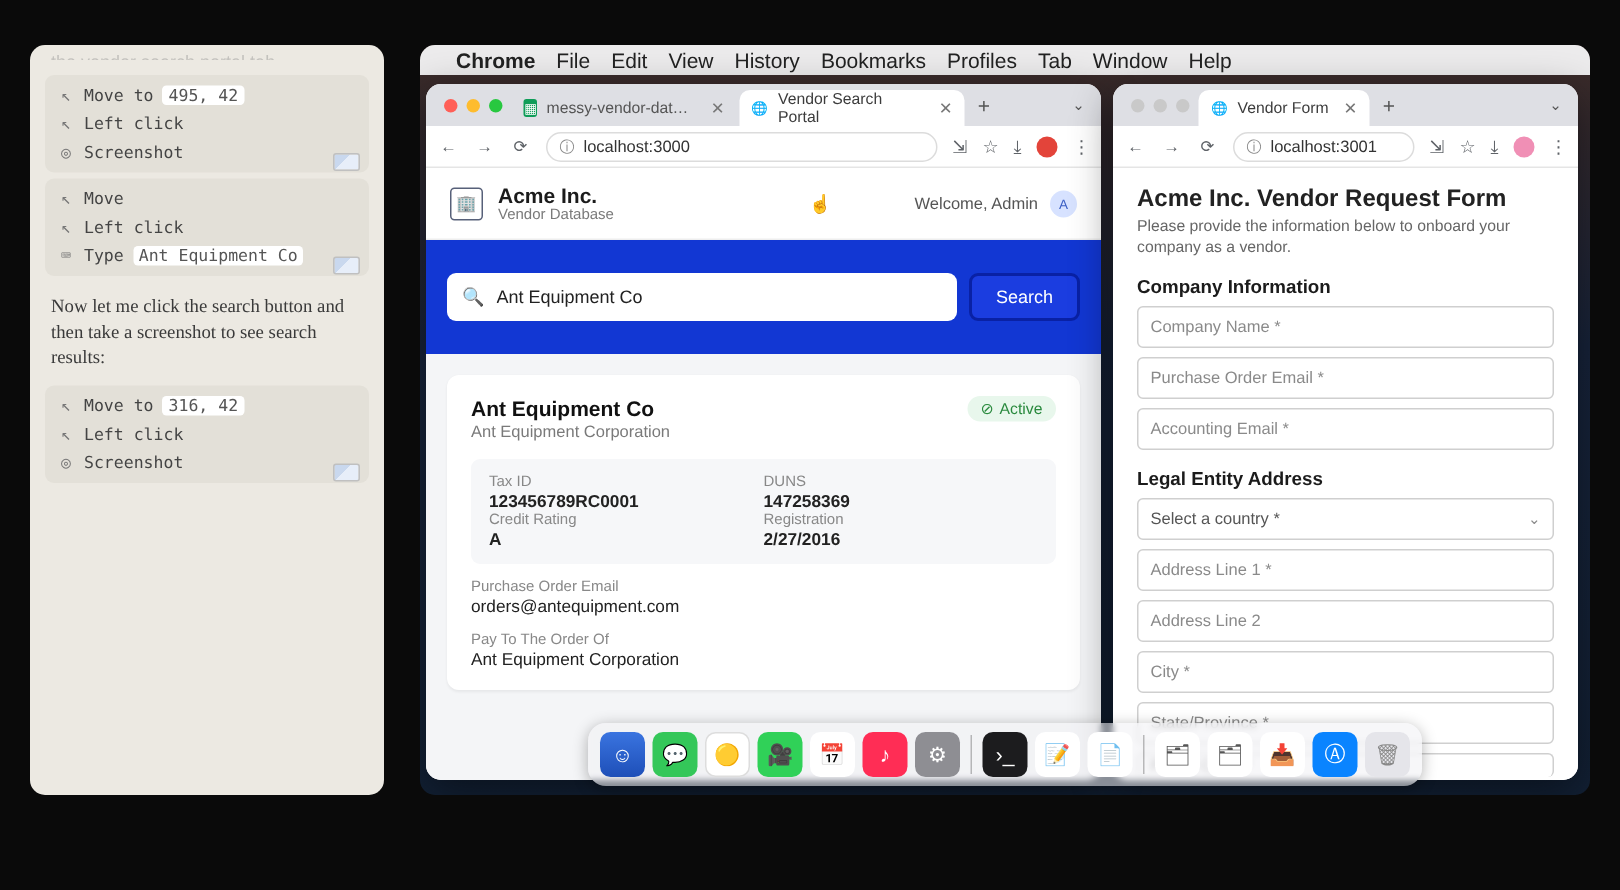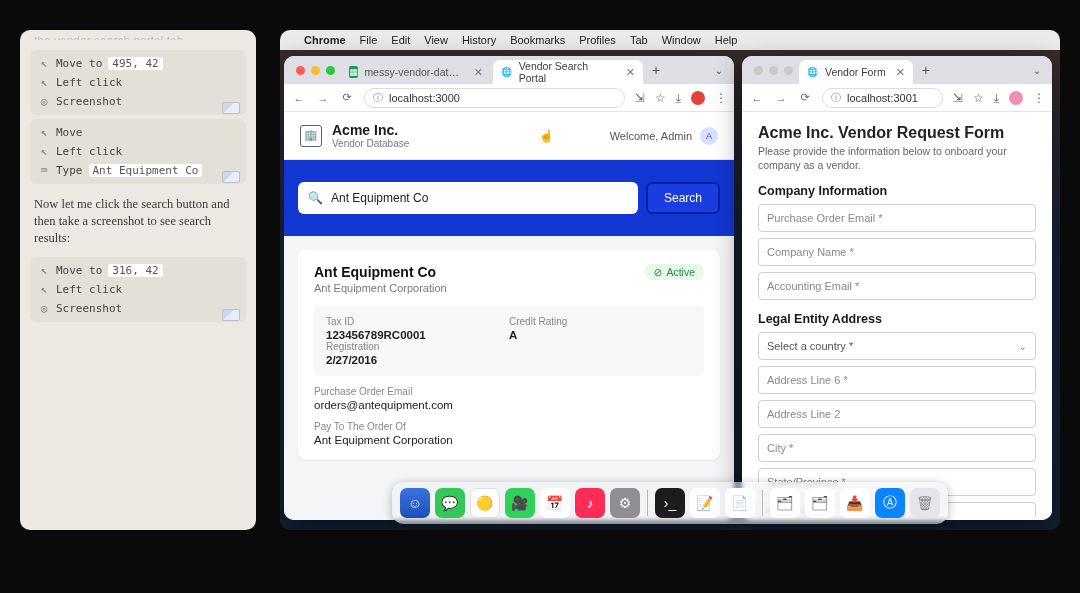--- a/index.html
+++ b/index.html
@@ -78,21 +78,21 @@
     border-radius: 10px;
     overflow: hidden;
     background: linear-gradient(180deg,#3d2b28 0%, #17233a 40%, #122034 100%);
   }
   .menubar {
     height: 20px;
     background: rgba(245,245,247,.95);
     display:flex; align-items:center;
     gap:14px;
     padding: 0 10px;
-    font-size: 11px; color:#222;
+    font-size: 14px; color:#222;
     font-weight:400;
   }
   .menubar .apple { font-size:12px; }
   .menubar .app { font-weight:600; }
 
   
   .chrome-window {
     position:absolute;
     background:#fff;
     border-radius:10px;
@@ -379,20 +379,24 @@
             <span>⊘</span>
             <span>Active</span>
           </div>
         </div>
         <div class="detail-box">
           <div>
             <div class="d-label">Tax ID</div>
             <div class="d-value">123456789RC0001</div>
           </div>
           <div>
+            <div class="d-label">DUNS</div>
+            <div class="d-value">147258369</div>
+          </div>
+          <div>
             <div class="d-label">Credit Rating</div>
             <div class="d-value">A</div>
           </div>
           <div>
             <div class="d-label">Registration</div>
             <div class="d-value">2/27/2016</div>
           </div>
         </div>
         <div class="extra-row">
           <div class="d-label">Purchase Order Email</div>
@@ -435,35 +439,35 @@
         <span class="t-ico">⤓</span>
         <span class="avatar-dot" style="background:#f08fb5;"></span>
         <span class="t-ico kebab">⋮</span>
       </div>
     </div>
     <div class="win2-body">
       <div class="form-title">Acme Inc. Vendor Request Form</div>
       <div class="form-sub">Please provide the information below to onboard your company as a vendor.</div>
       <div class="sect-title">Company Information</div>
       <div class="f-input">
+          <span class="ph">Company Name *</span>
+        </div>
+      <div class="f-input">
           <span class="ph">Purchase Order Email *</span>
-        </div>
-      <div class="f-input">
-          <span class="ph">Company Name *</span>
         </div>
       <div class="f-input">
           <span class="ph">Accounting Email *</span>
         </div>
       <div class="sect-title">Legal Entity Address</div>
       <div class="f-select">
         <span class="ph">Select a country *</span>
         <span class="chev">⌄</span>
       </div>
       <div class="f-input">
-          <span class="ph">Address Line 6 *</span>
+          <span class="ph">Address Line 1 *</span>
         </div>
       <div class="f-input">
           <span class="ph">Address Line 2</span>
         </div>
       <div class="f-input">
           <span class="ph">City *</span>
         </div>
       <div class="f-input">
           <span class="ph">State/Province *</span>
         </div>

